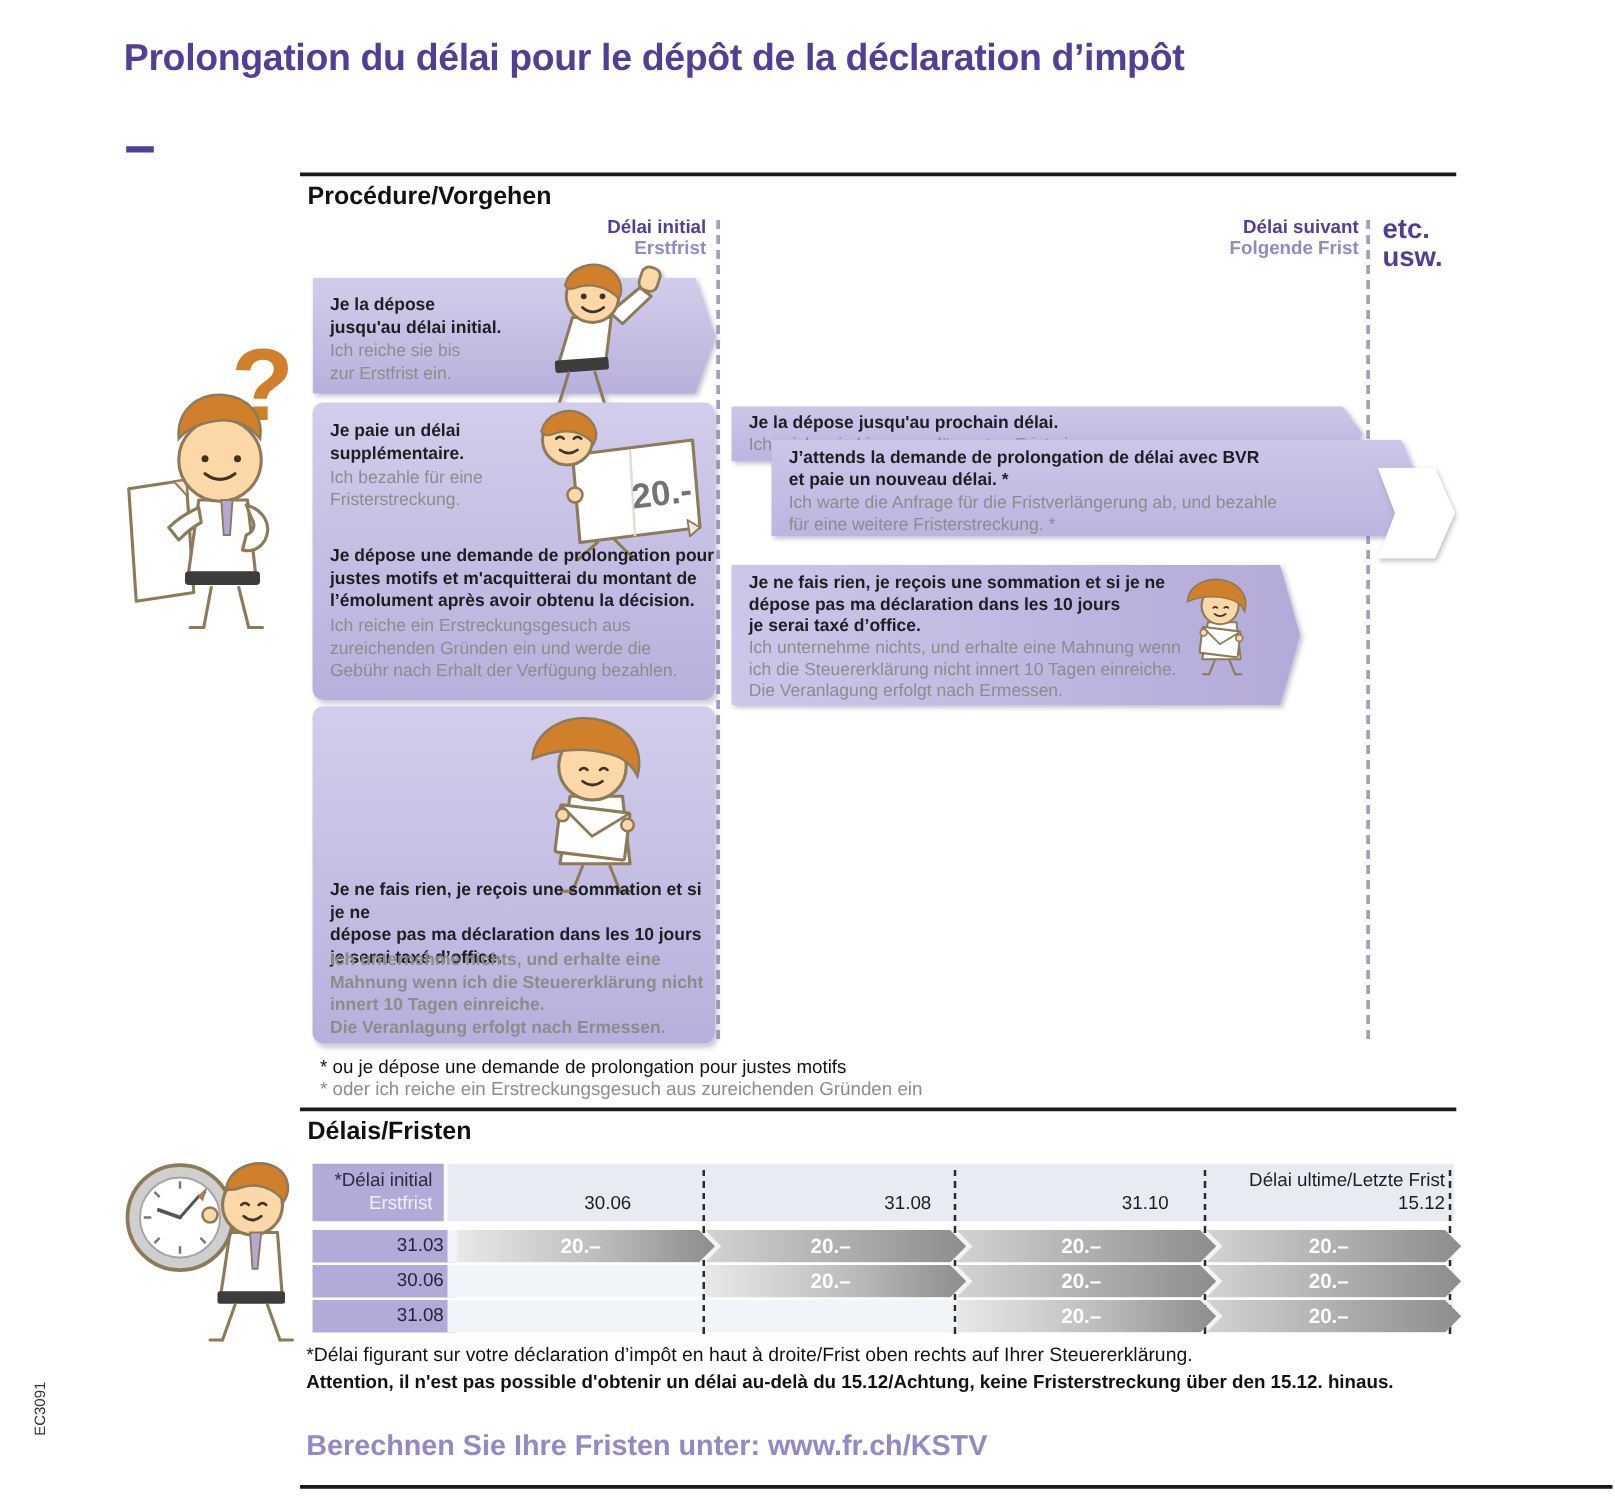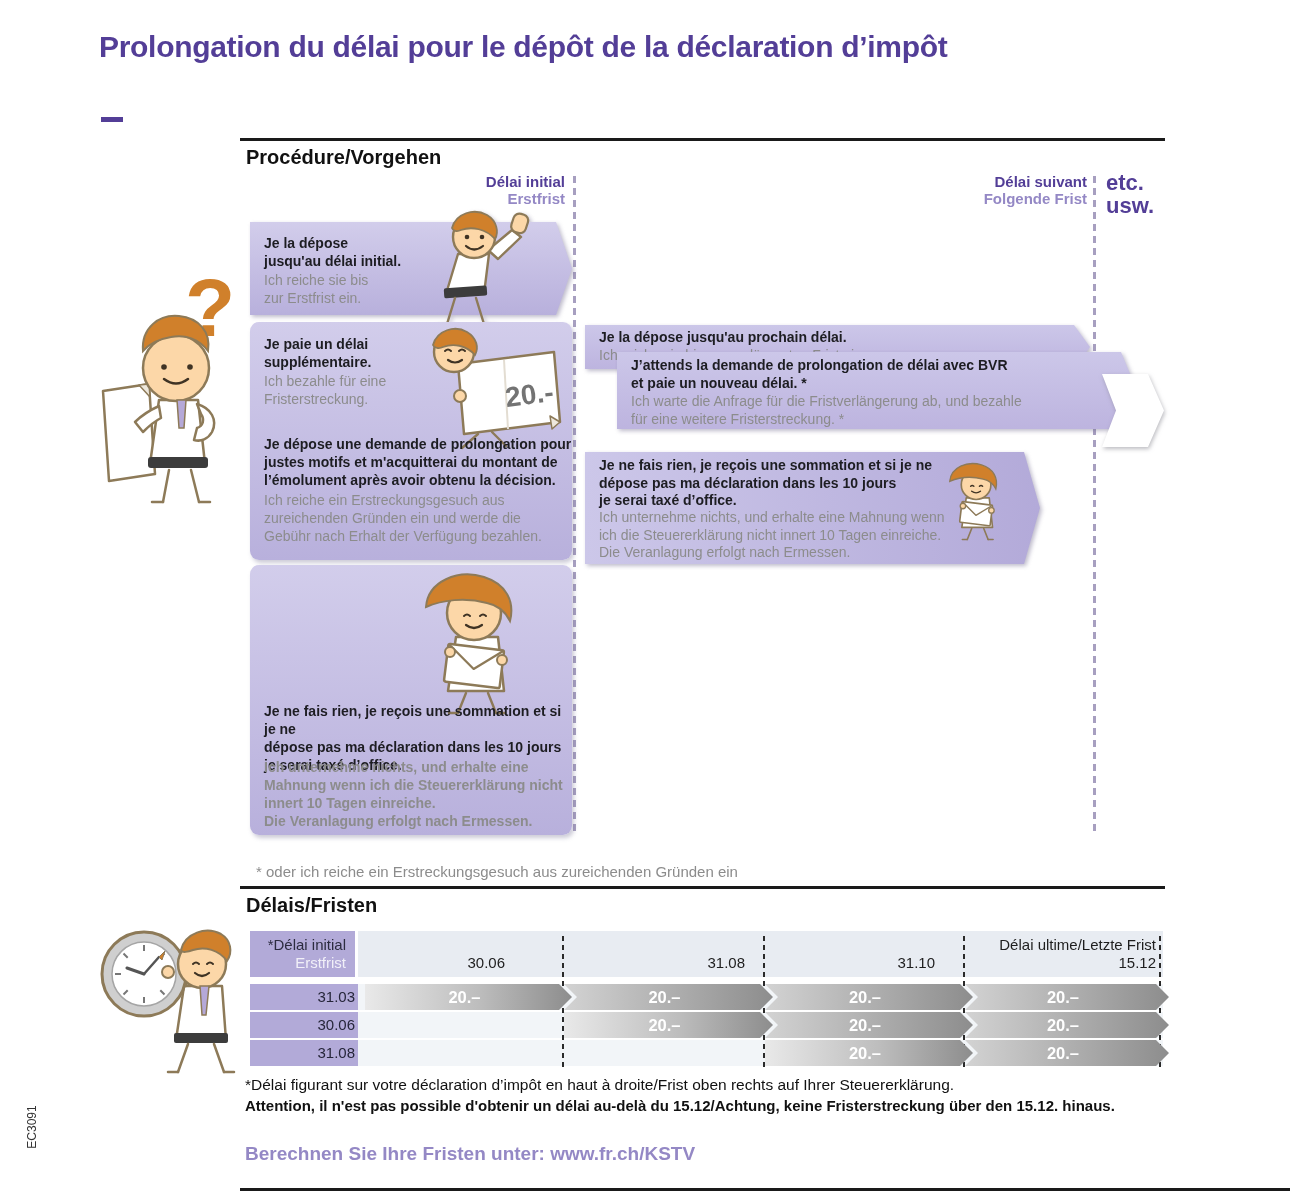--- a/index.html
+++ b/index.html
@@ -188,20 +188,21 @@
           <path d="M36 80 L64 102 L92 80" fill="none" stroke="#8d7a58" stroke-width="2.6" stroke-linejoin="round"></path>
         </g>
         <circle cx="40" cy="85" r="5" fill="#fcd7a8" stroke="#8d7a58" stroke-width="2.4"></circle>
         <circle cx="92" cy="93" r="5" fill="#fcd7a8" stroke="#8d7a58" stroke-width="2.4"></circle>
         <path d="M56 126 L48 146 M78 126 L86 146" fill="none" stroke="#8d7a58" stroke-width="3" stroke-linecap="round"></path>
         <path d="M48 146 L39 146 M86 146 L95 146" fill="none" stroke="#8d7a58" stroke-width="3" stroke-linecap="round"></path>
       </svg>
     </div>
   </div>
 
+  <div class="abs" style="left:256px;top:845px;font-size:15px;color:#111;">* ou je dépose une demande de prolongation pour justes motifs</div>
   <div class="abs" style="left:256px;top:863px;font-size:15px;color:#8c8c8c;">* oder ich reiche ein Erstreckungsgesuch aus zureichenden Gründen ein</div>
 
   <div class="abs hline" style="left:240px;top:886px;width:925px;"></div>
   <div class="abs" style="left:246px;top:894px;font-size:20px;font-weight:bold;color:#111;">Délais/Fristen</div>
 
   <div class="abs" style="left:90px;top:920px;">
     <svg width="170" height="158" viewBox="0 0 170 158">
       <path d="M94 66 L86 120 L136 120 L132 66 Z" fill="#fff" stroke="#8d7a58" stroke-width="2.5" stroke-linejoin="round"></path>
       <path d="M96 66 C86 66 78 64 70 58 L78 48 C84 54 90 57 98 57 Z" fill="#fff" stroke="#8d7a58" stroke-width="2.5" stroke-linejoin="round"></path>
       <circle cx="54" cy="54" r="42" fill="#cfcfcf" stroke="#8d7a58" stroke-width="3"></circle>
@@ -273,19 +274,19 @@
 
   <div class="fee-arrow fee-first" style="left:765px;top:1040px;width:208px;">
       <span>20.–</span>
     </div>
   <div class="fee-arrow fee-mid" style="left:965px;top:1040px;width:204px;">
       <span>20.–</span>
     </div>
 
   <div class="abs" style="left:245px;top:1076px;font-size:15.5px;color:#111;">*Délai figurant sur votre déclaration d’impôt en haut à droite/Frist oben rechts auf Ihrer Steuererklärung.</div>
   <div class="abs" style="left:245px;top:1097px;font-size:15px;font-weight:bold;color:#111;">Attention, il n'est pas possible d'obtenir un délai au-delà du 15.12/Achtung, keine Fristerstreckung über den 15.12. hinaus.</div>
-  <div class="abs" style="left:245px;top:1143px;font-size:19px;font-weight:bold;color:#9488c5;">Berechnen Sie Ihre Fristen unter: www.fr.ch/KSTV</div>
+  <div class="abs" style="left:245px;top:1143px;font-size:23px;font-weight:bold;color:#9488c5;">Berechnen Sie Ihre Fristen unter: www.fr.ch/KSTV</div>
 
   <div class="abs hline" style="left:240px;top:1188px;width:1050px;"></div>
 
   <div class="abs ec-code" style="left:-23px;top:1120px;width:110px;">EC3091</div>
 
 </div>
 
 </body></html>

